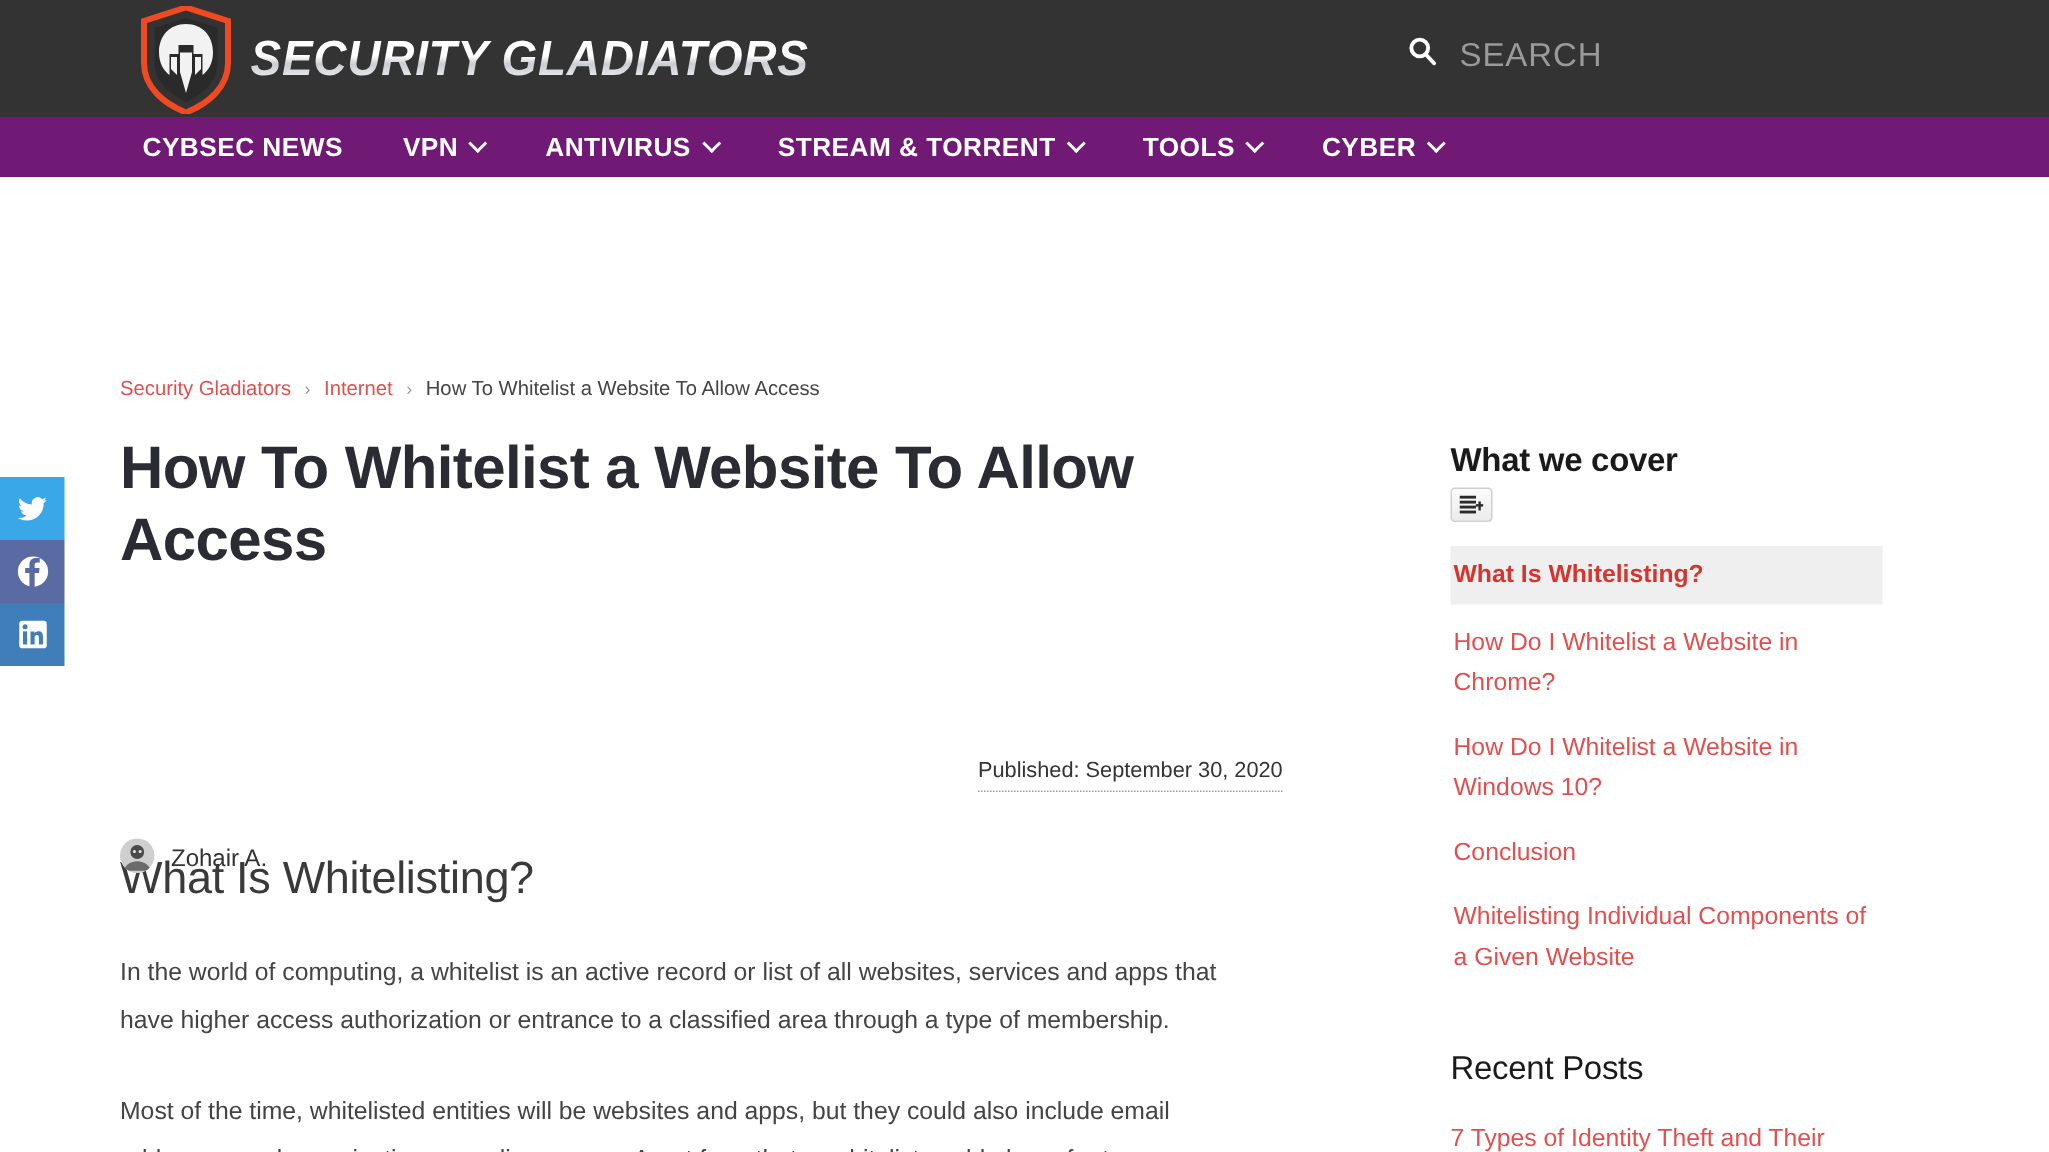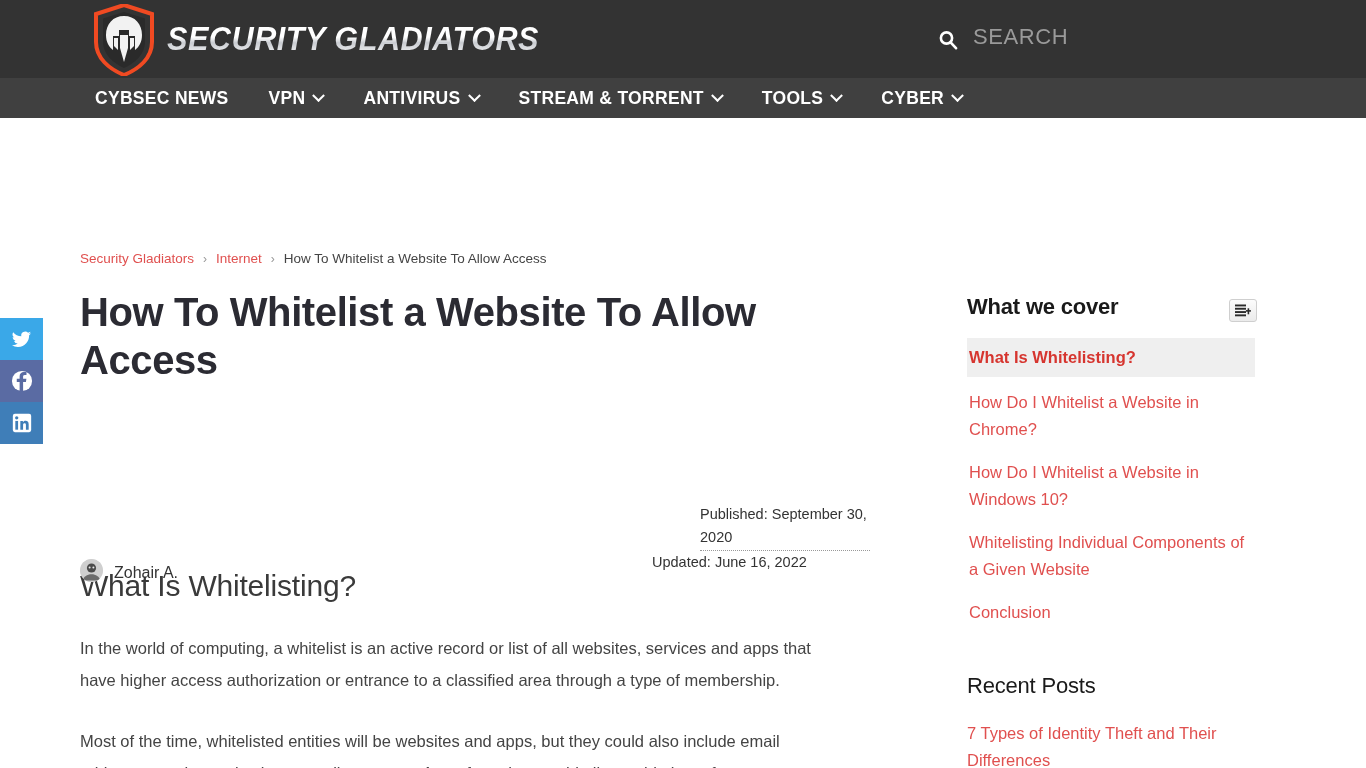--- a/index.html
+++ b/index.html
@@ -40,36 +40,36 @@
     -webkit-text-fill-color: transparent;
     transform: scaleX(0.93);
     transform-origin: left center;
     white-space: nowrap;
   }
   .search-box {
     position: absolute;
     left: 938px;
     top: 24px;
     display: flex;
-    align-items: flex-end;
+    align-items: flex-start;
     cursor: text;
   }
   .search-icon { width: 20px; height: 20px; display: block; }
   .search-placeholder {
     margin-left: 15px;
     color: #9a9a9a;
     font-size: 22px;
     letter-spacing: 0.6px;
     font-weight: 400;
   }
 
   
   .navbar {
     height: 40px;
-    background: #404040;
+    background: #701a75;
     display: flex;
     align-items: center;
     padding-left: 95px;
   }
   .nav-item {
     display: flex;
     align-items: center;
     color: #ffffff;
     font-size: 17.5px;
     font-weight: bold;
@@ -163,21 +163,20 @@
     left: 572px; top: 102px;
     font-size: 14.5px;
     color: #333;
     line-height: 23px;
     text-align: left;
   }
   .published {
     border-bottom: 1px dotted #999;
     display: inline-block;
     padding-bottom: 1px;
-    margin-left: 48px;
   }
 
   .h2 {
     margin-top: 118px;
     font-size: 30px;
     font-weight: 400;
     color: #3a3a3a;
     letter-spacing: -0.2px;
   }
   .para {
@@ -191,20 +190,21 @@
 
   
   .sidebar {
     position: absolute;
     left: 967px; top: 176px;
     width: 290px;
   }
   .side-head-row {
     display: flex; align-items: flex-start;
     justify-content: space-between;
+    flex-direction: column;
   }
   .side-title {
     font-size: 22px;
     font-weight: bold;
     color: #1a1a1a;
     letter-spacing: -0.2px;
   }
   .toc-toggle {
     width: 28px; height: 23px;
     border: 1px solid #cfcfcf;
@@ -356,21 +356,20 @@
             <path d="M2.4 21.5c1.3-4 4.7-6.3 9.1-6.3s7.8 2.3 9.1 6.3z" fill="#6b6b6b"></path>
             <circle cx="9.6" cy="8.6" r="1" fill="#e8e8e8"></circle>
             <circle cx="13.4" cy="8.6" r="1" fill="#e8e8e8"></circle>
           </svg>
         </span>
         <span class="author-name">Zohair A.</span>
       </div>
 
       <div class="dates">
         <div class="published">Published: September 30, 2020</div>
-        <div>Updated: June 16, 2022</div>
       </div>
     </div>
 
     <h2 class="h2">What Is Whitelisting?</h2>
     <p class="para">In the world of computing, a whitelist is an active record or list of all websites, services and apps that have higher access authorization or entrance to a classified area through a type of membership.</p>
     <p class="para p2">Most of the time, whitelisted entities will be websites and apps, but they could also include email addresses and organizations or online groups. Apart from that, a whitelist could also refer to an organization that has been recognized or promoted for a specific action. All of these conditions could apply to individuals and groups as well.</p>
 
   </div>
 
   <div class="sidebar">
@@ -387,22 +386,22 @@
             <rect x="10.9" y="6.1" width="5" height="1.6" fill="#2b2b2b"></rect>
           </svg>
         </span>
       </div>
     </div>
 
     <div class="toc-list">
       <a class="toc-item active">What Is Whitelisting?</a>
       <a class="toc-item">How Do I Whitelist a Website in Chrome?</a>
       <a class="toc-item">How Do I Whitelist a Website in Windows 10?</a>
+      <a class="toc-item">Conclusion</a>
       <a class="toc-item">Whitelisting Individual Components of a Given Website</a>
-      <a class="toc-item">Conclusion</a>
     </div>
 
     <div class="recent-title">Recent Posts</div>
     <div class="recent-list">
       <a class="recent-item">7 Types of Identity Theft and Their Differences</a>
 
     </div>
   </div>
 
 </div>

